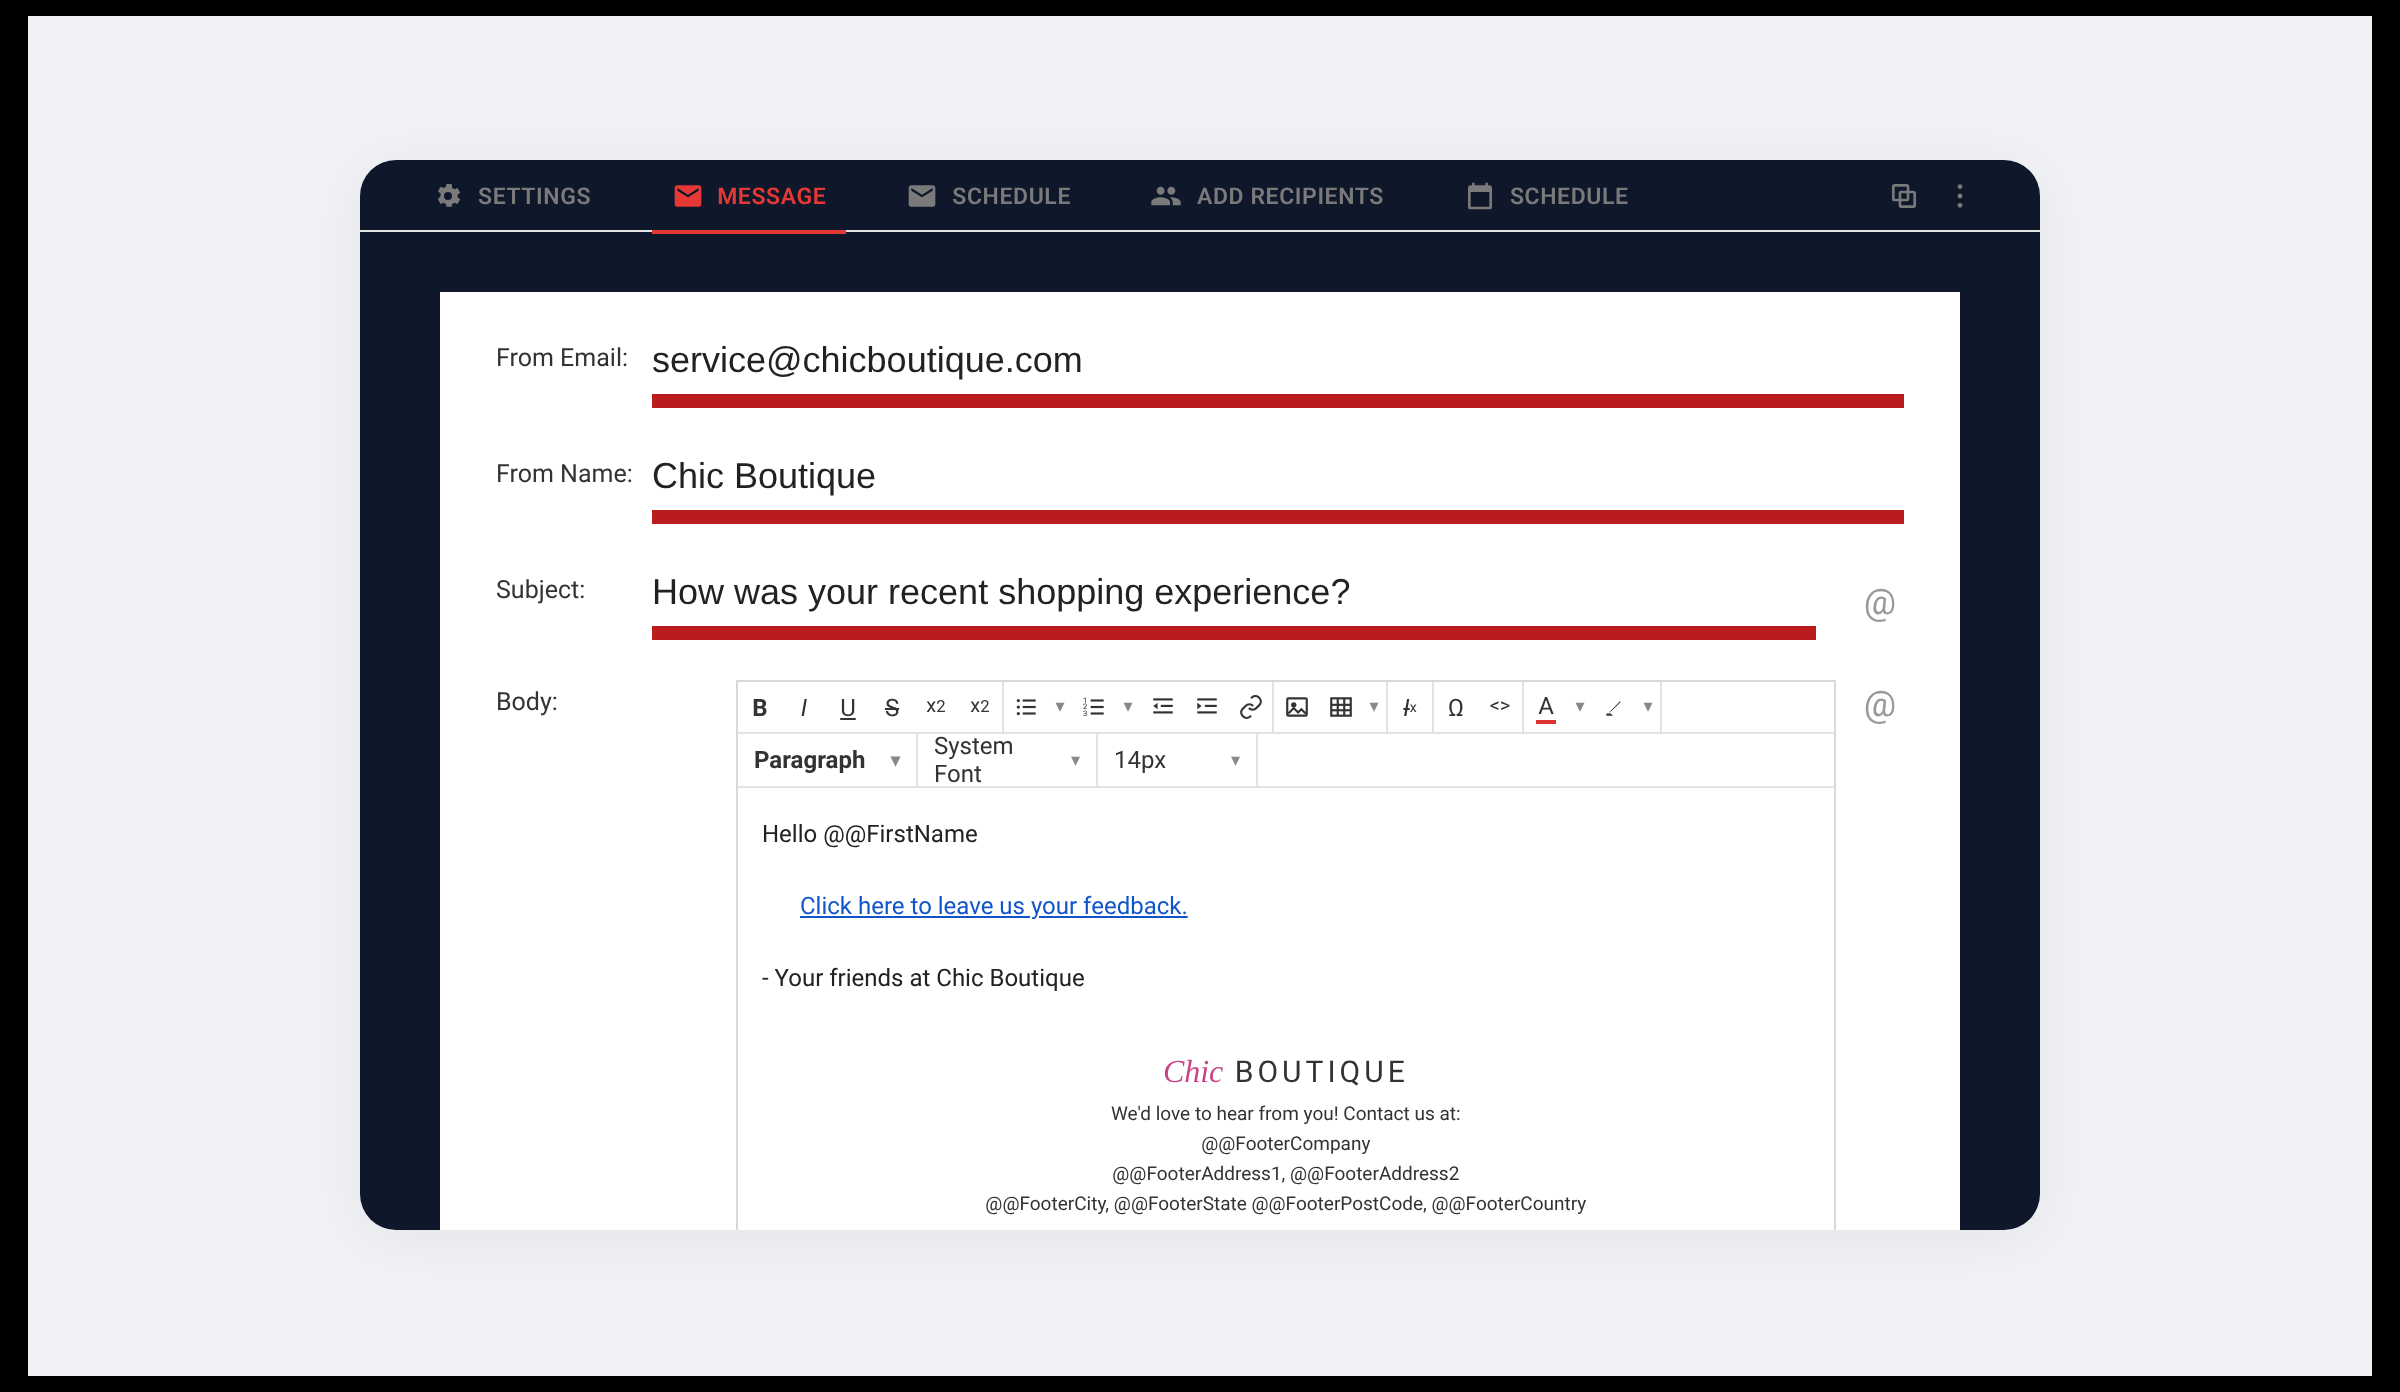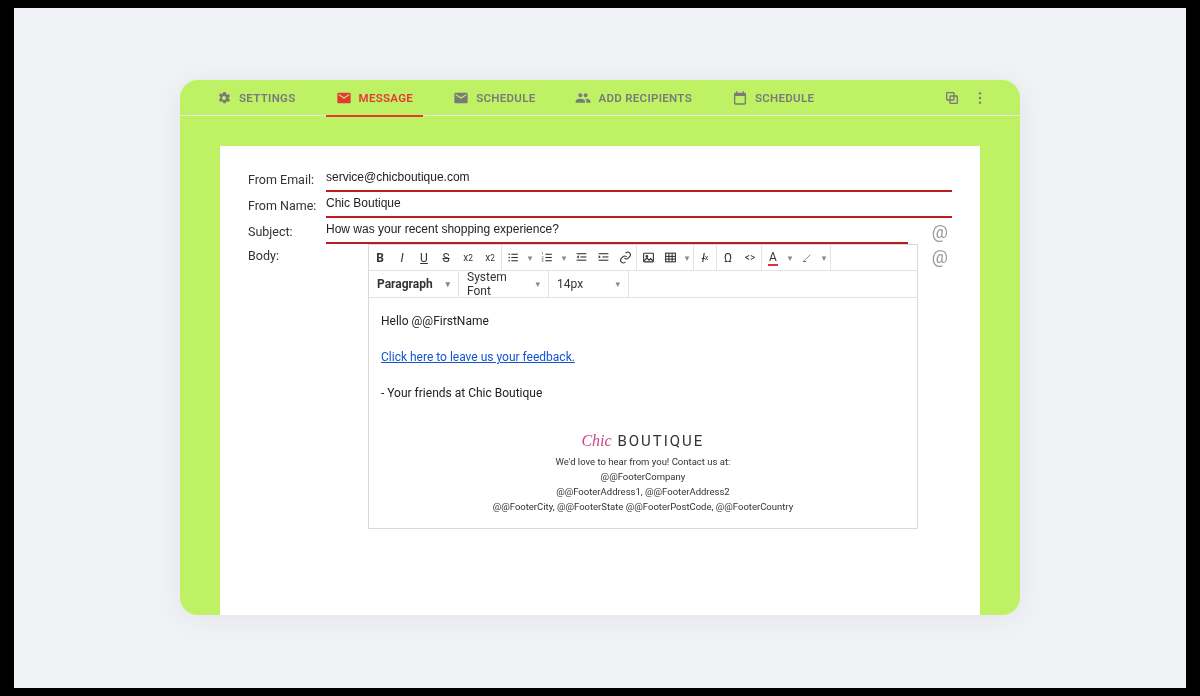--- a/index.html
+++ b/index.html
@@ -2,49 +2,49 @@
 <html><head>
 <meta charset="utf-8">
 <style>
 * { box-sizing: border-box; margin: 0; padding: 0; }
 body { font-family: -apple-system, BlinkMacSystemFont, "Segoe UI", Roboto, Arial, sans-serif; background: #f0f2f5; width: 1200px; height: 696px; overflow: hidden; }
 .frame { position: absolute; left: 0; right: 0; top: 0; bottom: 0; }
 .black-l, .black-r { position: absolute; top: 0; bottom: 0; width: 14px; background: #000; }
 .black-l { left: 0; } .black-r { right: 0; }
 .black-t, .black-b { position: absolute; left: 0; right: 0; height: 8px; background: #000; }
 .black-t { top: 0; } .black-b { bottom: 0; }
-.card { position: absolute; left: 180px; top: 80px; width: 840px; height: 535px; background: #bef264; border-radius: 18px; box-shadow: 0 4px 32px rgba(0,0,0,0.06); overflow: hidden; }
+.card { position: absolute; left: 180px; top: 80px; width: 840px; height: 535px; background: #0f172a; border-radius: 18px; box-shadow: 0 4px 32px rgba(0,0,0,0.06); overflow: hidden; }
 .tabbar { display: flex; align-items: center; height: 36px; border-bottom: 1px solid #e6e6e6; padding: 0 28px; }
 .tab { display: flex; align-items: center; gap: 7px; height: 36px; padding: 0 8px; margin-right: 24px; color: #7a7a7a; font-size: 11.5px; font-weight: 600; letter-spacing: .3px; cursor: pointer; position: relative; }
 .tab.active { color: #e53935; }
 .tab.active::after { content:""; position:absolute; left:-2px; right:-2px; bottom:-1px; height:2px; background:#e53935; }
 .tab .ic { width:16px; height:16px; display:inline-flex; align-items:center; justify-content:center; }
 .tabbar-spacer { flex: 1; }
 .icon-btn { width: 24px; height: 24px; display: inline-flex; align-items:center; justify-content:center; color:#7a7a7a; cursor:pointer; margin-left: 4px; }
 .content { position:absolute; left: 40px; right: 40px; top: 66px; bottom: 0; background:#fff; padding: 20px 28px 0 28px; }
-.row { display:flex; align-items:flex-start; }
+.row { display:flex; align-items:flex-start; margin-bottom: 20px; }
 .row .label { width: 78px; font-size: 12.5px; color:#333; padding-top: 6px; }
 .row .field { flex:1; }
-.underline-input { width:100%; border:none; border-bottom:2px solid #b91c1c; font-size:12px; color:#222; padding:4px 0 6px 0; outline:none; background:transparent; }
+.underline-input { width:100%; border:none; border-bottom:7px solid #b91c1c; font-size:18px; color:#222; padding:4px 0 6px 0; outline:none; background:transparent; }
 .subject-wrap { display:flex; align-items:center; gap:20px; flex:1; }
 .at-btn { color:#999; font-size:18px; font-weight:400; cursor:pointer; padding:0 4px; }
 .editor { border:1px solid #d9d9d9; }
 .toolbar { display:flex; flex-wrap:nowrap; border-bottom:1px solid #e3e3e3; height:26px; align-items:stretch; }
 .tgrp { display:flex; align-items:center; border-right:1px solid #e3e3e3; }
 .tbtn { width:22px; height:26px; display:inline-flex; align-items:center; justify-content:center; font-size:12px; color:#333; cursor:pointer; }
 .tbtn.caret { width:12px; color:#888; font-size:9px; }
 .tbtn svg { width:13px; height:13px; }
 .toolbar2 { display:flex; border-bottom:1px solid #e3e3e3; }
 .sel { display:flex; align-items:center; justify-content:space-between; border-right:1px solid #e3e3e3; padding:0 8px; height:26px; font-size:12px; color:#333; cursor:pointer; }
 .sel .cv { font-size:9px; color:#888; margin-left:8px; }
 .sel.para { width:90px;font-weight:bold; }
 .sel.font { width:90px; }
 .sel.size { width:80px; }
 .body-area { padding: 14px 12px; font-size:12px; color:#222; line-height:1.5; min-height:230px; }
-.body-area a { color:#1155cc; text-decoration:underline; }
+.body-area a { color:#1155cc; text-decoration:underline;margin-left:19px; }
 .footer { text-align:center; font-size:9.5px; color:#333; margin-top:26px; line-height:1.6; }
 .footer .brand { font-size:15px; letter-spacing:2px; color:#333; }
 .footer .brand .chic { font-family: cursive; font-style:italic; color:#c48; letter-spacing:0; font-size:16px; }
 .footer .italic { font-style:italic; }
 .body-row { display:flex; align-items:flex-start;gap:42px; }
 .body-row .label { width:78px; font-size:12.5px; color:#333; padding-top:4px; }
 .body-row .editor-wrap { flex:1; display:flex; gap:10px; }
 .body-row .editor { flex:1; }
 .body-row .side-at { padding-top:2px; }
 </style>

